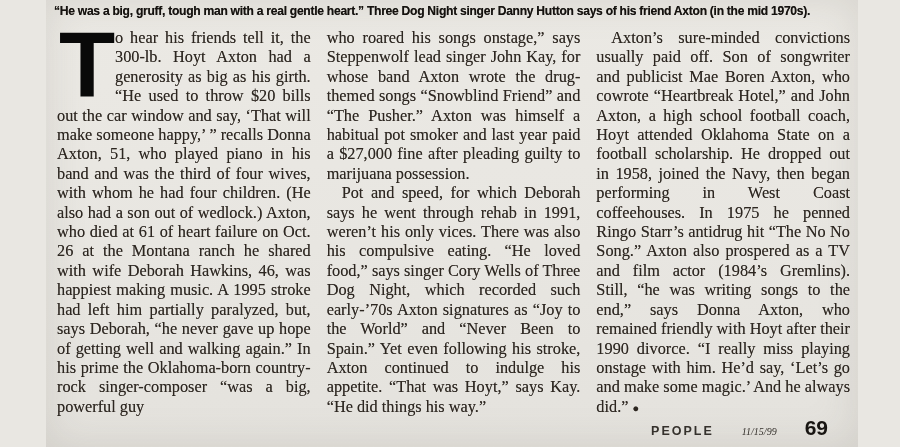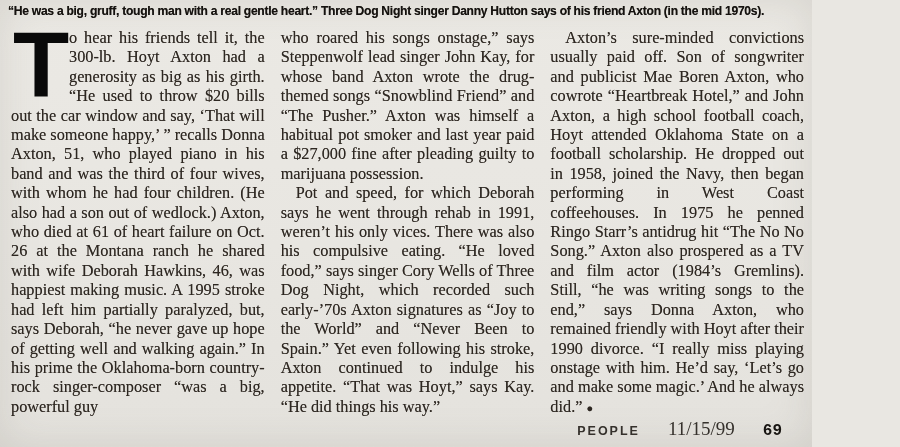--- a/index.html
+++ b/index.html
@@ -7,20 +7,21 @@
     width: 900px; height: 447px;
     background: #e9e7e2;
     overflow: hidden;
     font-family: "Liberation Serif", serif;
   }
   .page {
     position: relative;
     width: 812px; height: 447px;
     background: linear-gradient(180deg, #ebe9e4 0%, #e8e6e1 55%, #e4e2dd 100%);
     box-shadow: inset 0 0 40px rgba(120,115,105,0.18);
+    margin-left: 46px;
   }
   .caption {
     position: absolute;
     top: 4px; left: 8px; right: 6px;
     font-family: "Liberation Sans", sans-serif;
     font-weight: bold;
     font-size: 12.5px;
     letter-spacing: -0.3px;
     color: #15120f;
     transform: scaleX(0.97);
@@ -68,27 +69,28 @@
     gap: 28px;
   }
   .footer .mag {
     font-family: "Liberation Sans", sans-serif;
     font-weight: bold;
     font-size: 12.5px;
     letter-spacing: 2px;
     color: #35312c;
   }
   .footer .date {
-    font-size: 19px;
+    font-style: italic;
+    font-size: 10px;
     color: #35312c;
   }
   .footer .pg {
-    font-family: Liberation Mono, monospace;
+    font-family: Liberation Sans, sans-serif;
     font-weight: bold;
-    font-size: 16px;
+    font-size: 21px;
     color: #181512;
   }
 </style>
 </head>
 <body>
 
 <div class="page">
 
   <div class="caption">“He was a big, gruff, tough man with a real gentle heart.” Three Dog Night singer Danny Hutton says of his friend Axton (in the mid 1970s).</div>
 

